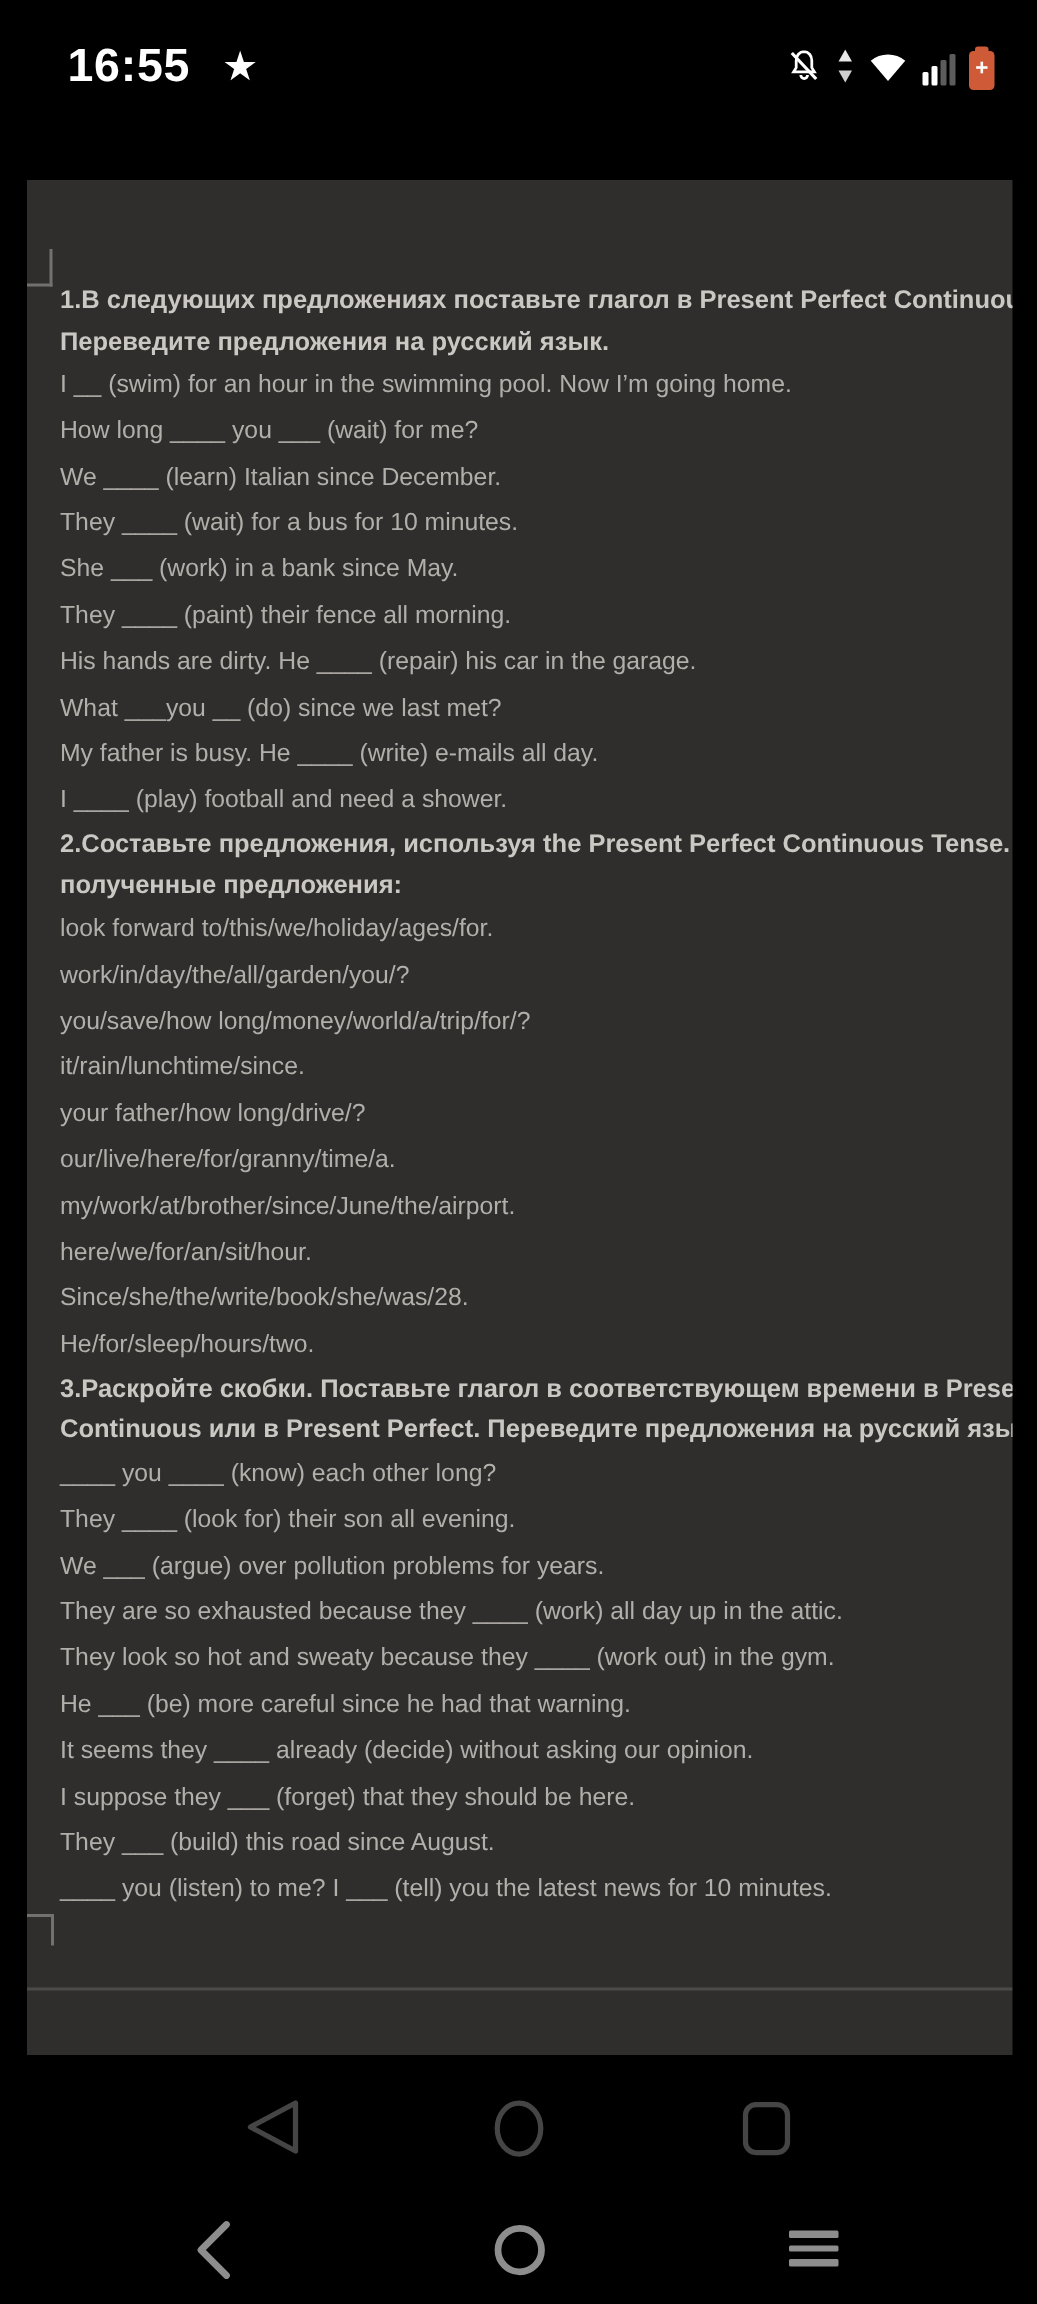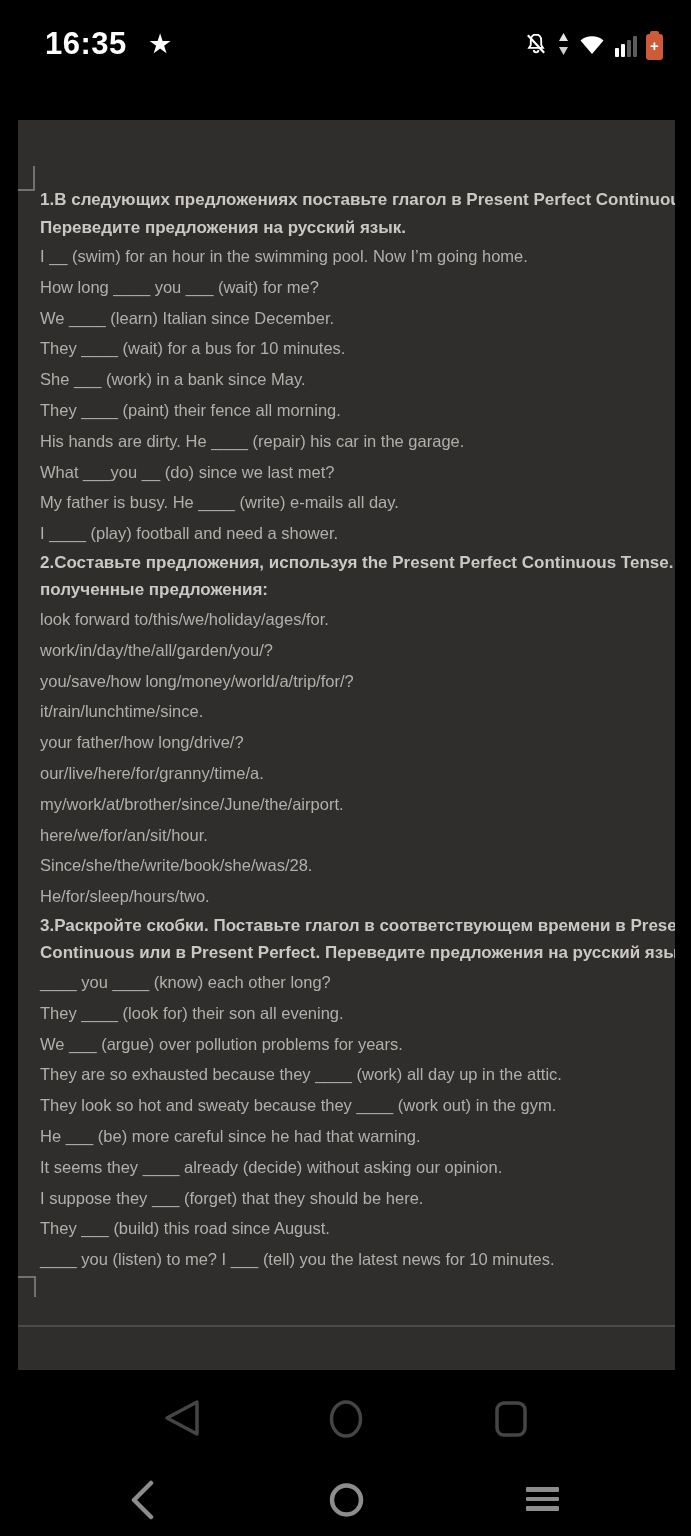--- a/index.html
+++ b/index.html
@@ -29,21 +29,21 @@
   
   .nav{position:absolute;left:0;width:691px;display:block;}
   .navbtn{position:absolute;background:none;border:none;padding:0;cursor:pointer;}
   .menu-lines{display:flex;flex-direction:column;gap:5px;}
   .menu-lines i{display:block;width:33px;height:4.5px;background:#8d8d8d;border-radius:1px;}
 </style>
 </head>
 <body>
 
 <div class="statusbar">
-  <div class="clock">16:35</div>
+  <div class="clock">16:55</div>
   <div class="star">★</div>
   <div class="sb-right">
     <span>
       <svg width="26" height="26" viewBox="0 0 24 24">
         <path d="M12 3.2 C9.2 3.2 7.2 5.6 7.2 8.6 L7.2 13 L5.6 15.6 L18.4 15.6 L16.8 13 L16.8 8.6 C16.8 5.6 14.8 3.2 12 3.2 Z" fill="none" stroke="#fff" stroke-width="1.7"></path>
         <path d="M10 17.6 a2.1 2.1 0 0 0 4.2 0" fill="none" stroke="#fff" stroke-width="1.7"></path>
         <line x1="4.5" y1="4" x2="19.5" y2="20" stroke="#fff" stroke-width="2"></line>
       </svg>
     </span>
     <span>

